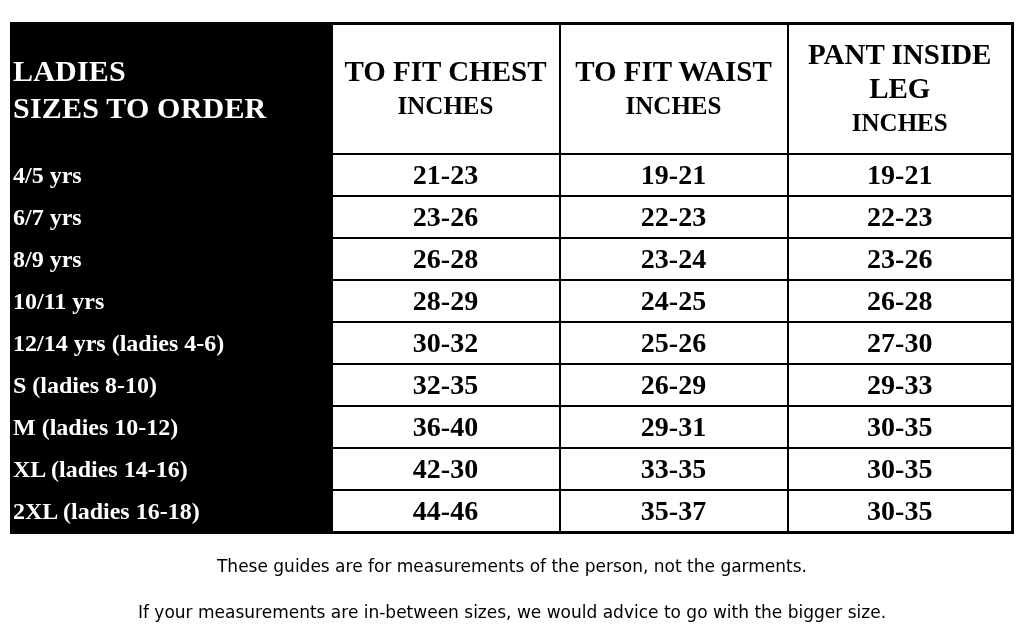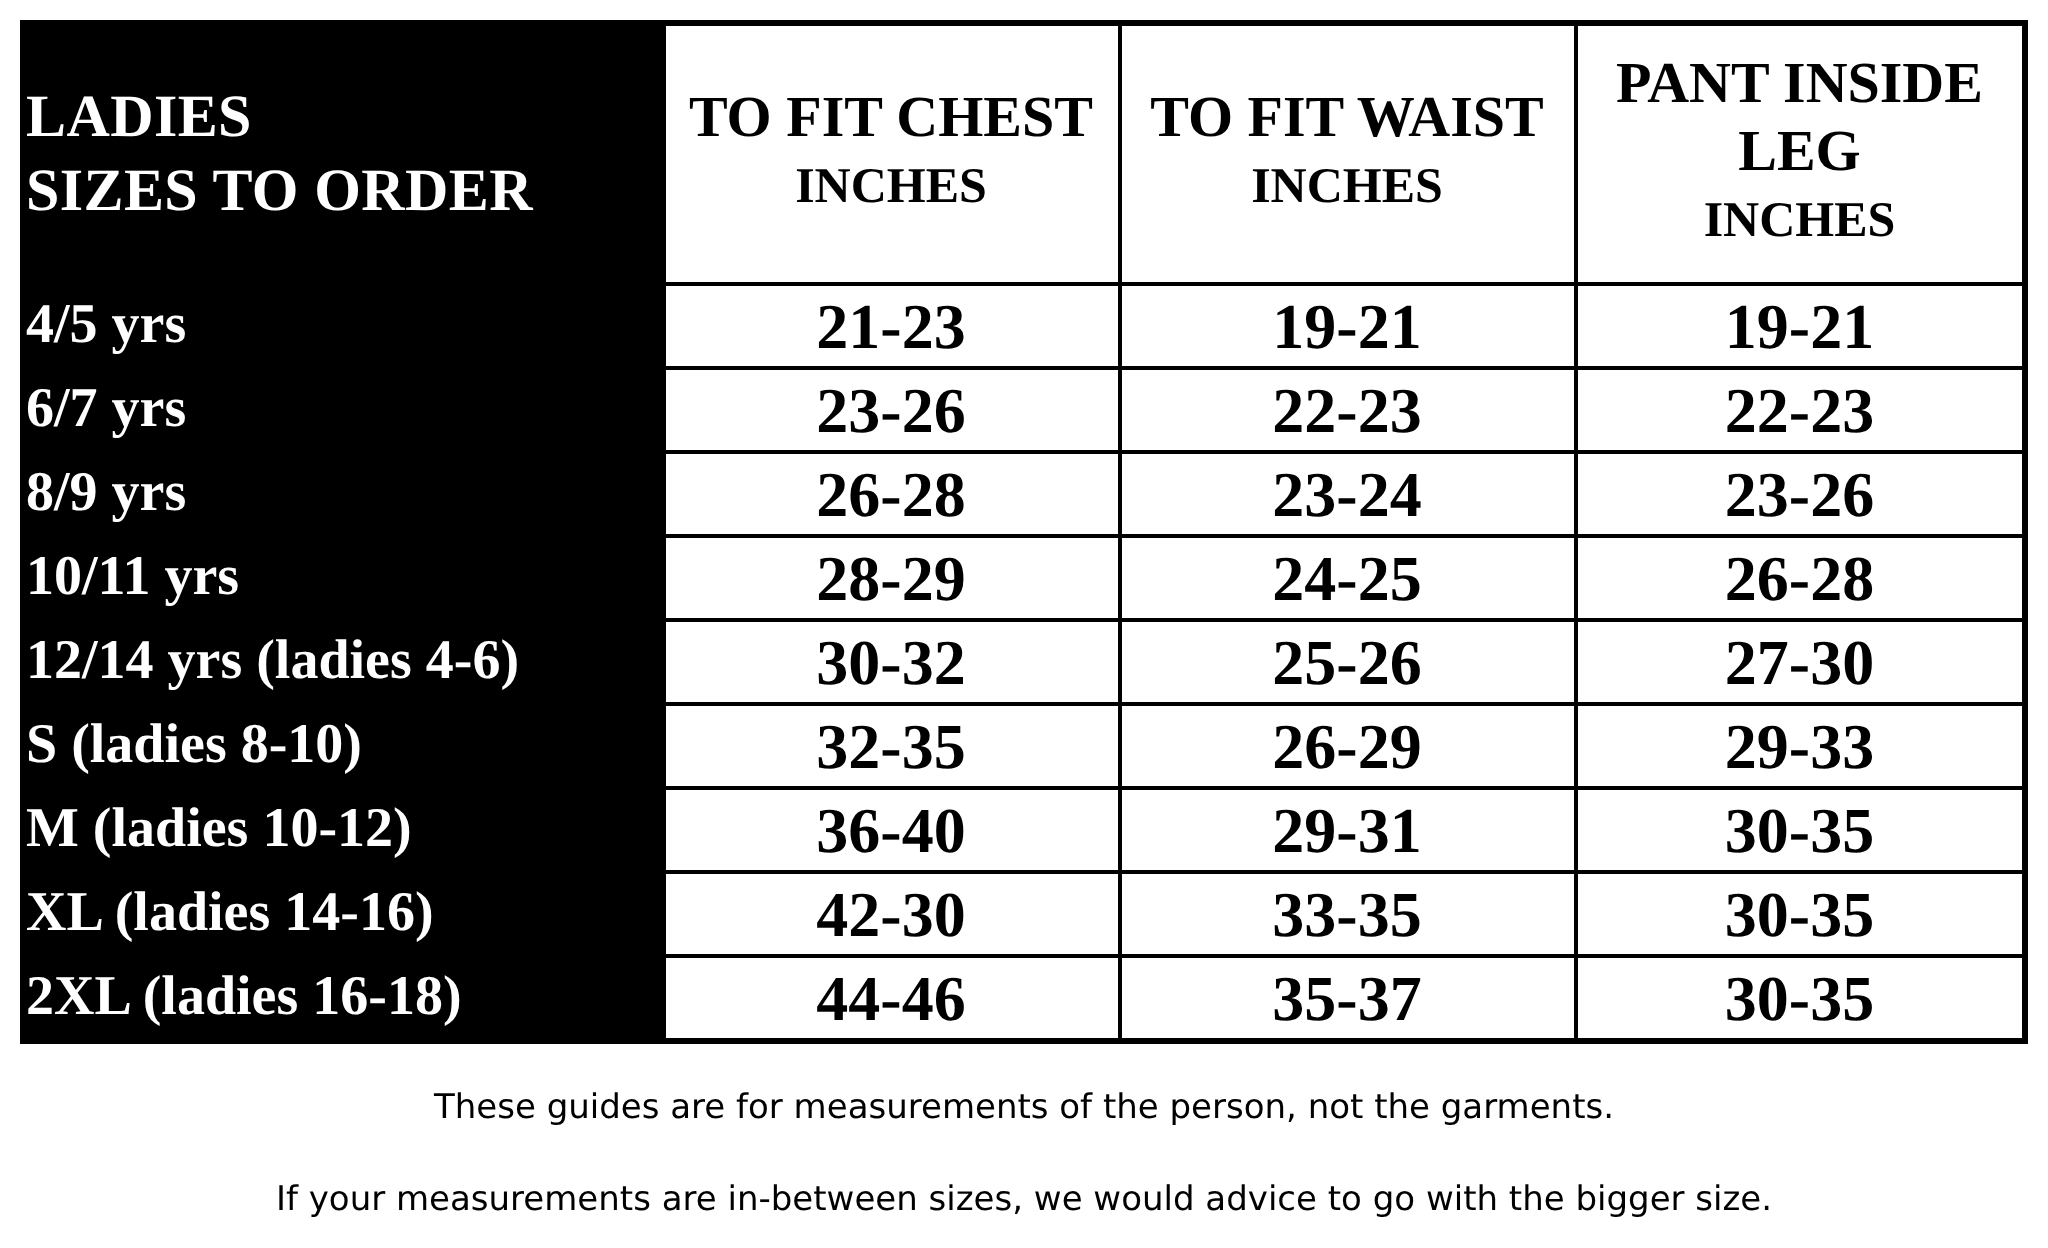--- a/index.html
+++ b/index.html
@@ -11,21 +11,21 @@
     width: 1024px;
     height: 624px;
     font-family: "Liberation Serif", serif;
     color: #000000;
     overflow: hidden;
   }
   .page {
     width: 1024px;
     height: 624px;
     box-sizing: border-box;
-    padding: 10px 10px 0 10px;
+    padding: 22px 10px 0 10px;
     background: #ffffff;
     position: relative;
   }
   table.size-chart {
     border-collapse: collapse;
     table-layout: fixed;
     width: 1004px;
     border: 3px solid #000000;
   }
   table.size-chart col.c0 { width: 320px; }
@@ -76,31 +76,31 @@
     font-size: 25px;
     line-height: 1.3;
     margin-top: 2px;
   }
 
   
   td.row-label {
     background: #000000;
     color: #ffffff;
     font-weight: bold;
-    font-size: 28px;
+    font-size: 24px;
     text-align: left;
     padding: 4px 8px 6px 10px;
     height: 40px;
     white-space: nowrap;
   }
   td.val {
     background: #ffffff;
     color: #000000;
     font-weight: bold;
-    font-size: 32px;
+    font-size: 28px;
     text-align: center;
     padding: 4px 4px 6px 4px;
     height: 40px;
   }
 
   .notes {
     width: 1004px;
     margin: 8px auto 0 auto;
     text-align: center;
     font-family: "DejaVu Sans", sans-serif;

